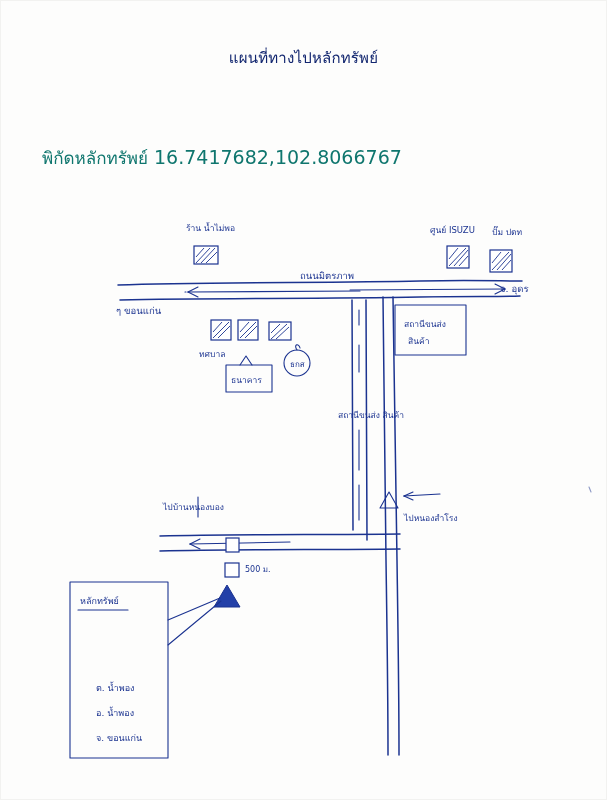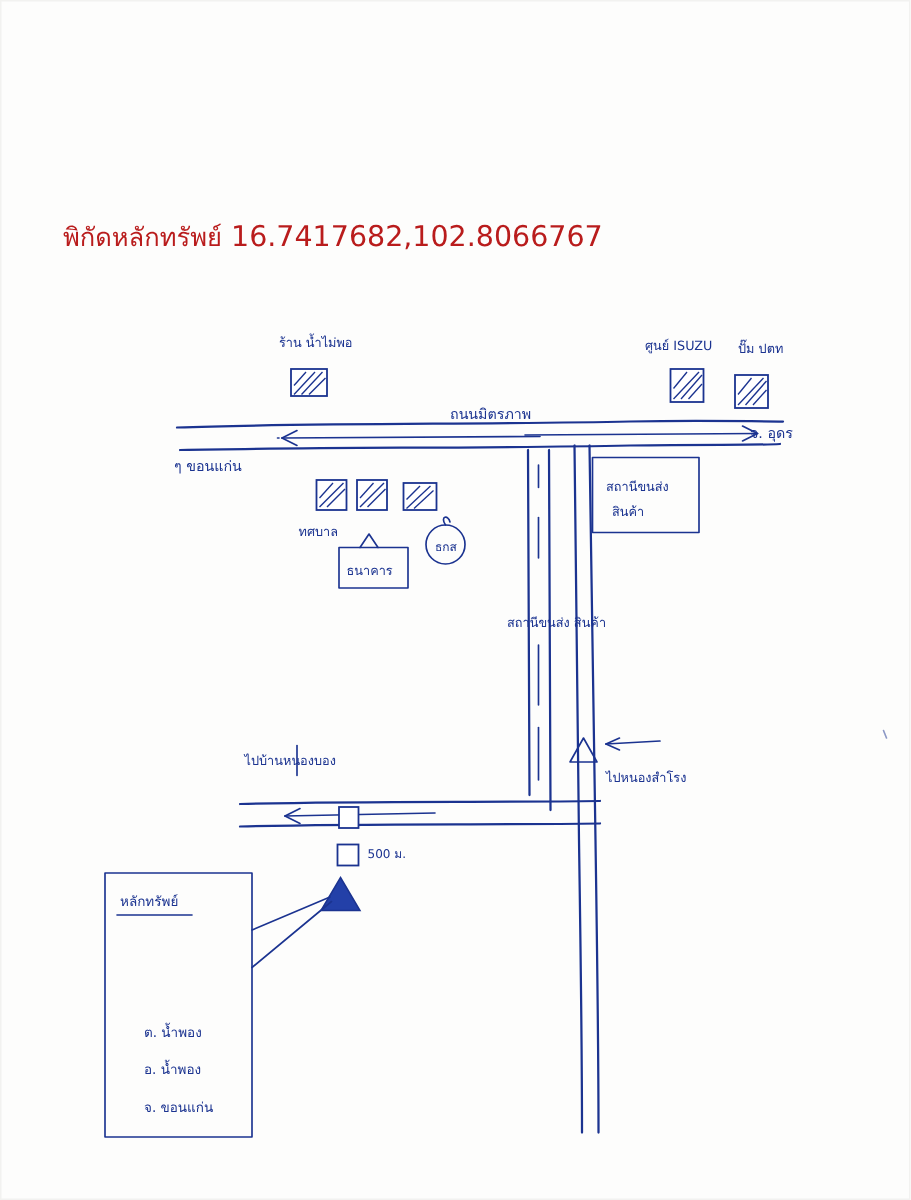--- a/index.html
+++ b/index.html
@@ -37,21 +37,21 @@
     text-align: center;
     font-size: 15px;
     color: #12266f;
     letter-spacing: .2px;
   }
   .coords {
     position: absolute;
     top: 144px;
     left: 42px;
     font-size: 19px;
-    color: #b91c1c;
+    color: #0f766e;
     white-space: nowrap;
   }
   .coords .label {
     font-size: 17px;
   }
   svg.map {
     position: absolute;
     left: 0;
     top: 0;
     width: 607px;
@@ -74,20 +74,21 @@
   .s1 { stroke-width: 1.1; }
   .s15 { stroke-width: 1.5; }
   .hatch { stroke: #1b3390; stroke-width: 0.9; }
   .bldg { fill: #ffffff; stroke: #1b3390; stroke-width: 1.2; }
 </style>
 </head>
 <body>
 
 <div id="page">
 
+  <div class="title">แผนที่ทางไปหลักทรัพย์</div>
 
   <div class="coords">
     <span class="label">พิกัดหลักทรัพย์</span>
     <span>16.7417682,102.8066767</span>
   </div>
 
   <svg class="map" viewBox="0 0 607 800">
 
     <g>
       <path class="stroke s15" d="M118 285 C 200 282, 330 283, 420 281 C 470 280, 500 281, 522 281"></path>

